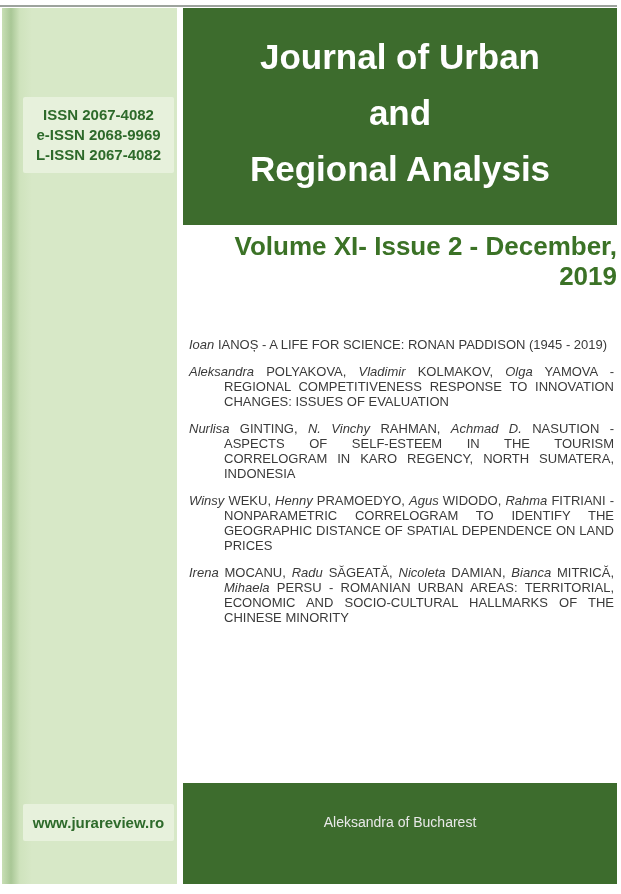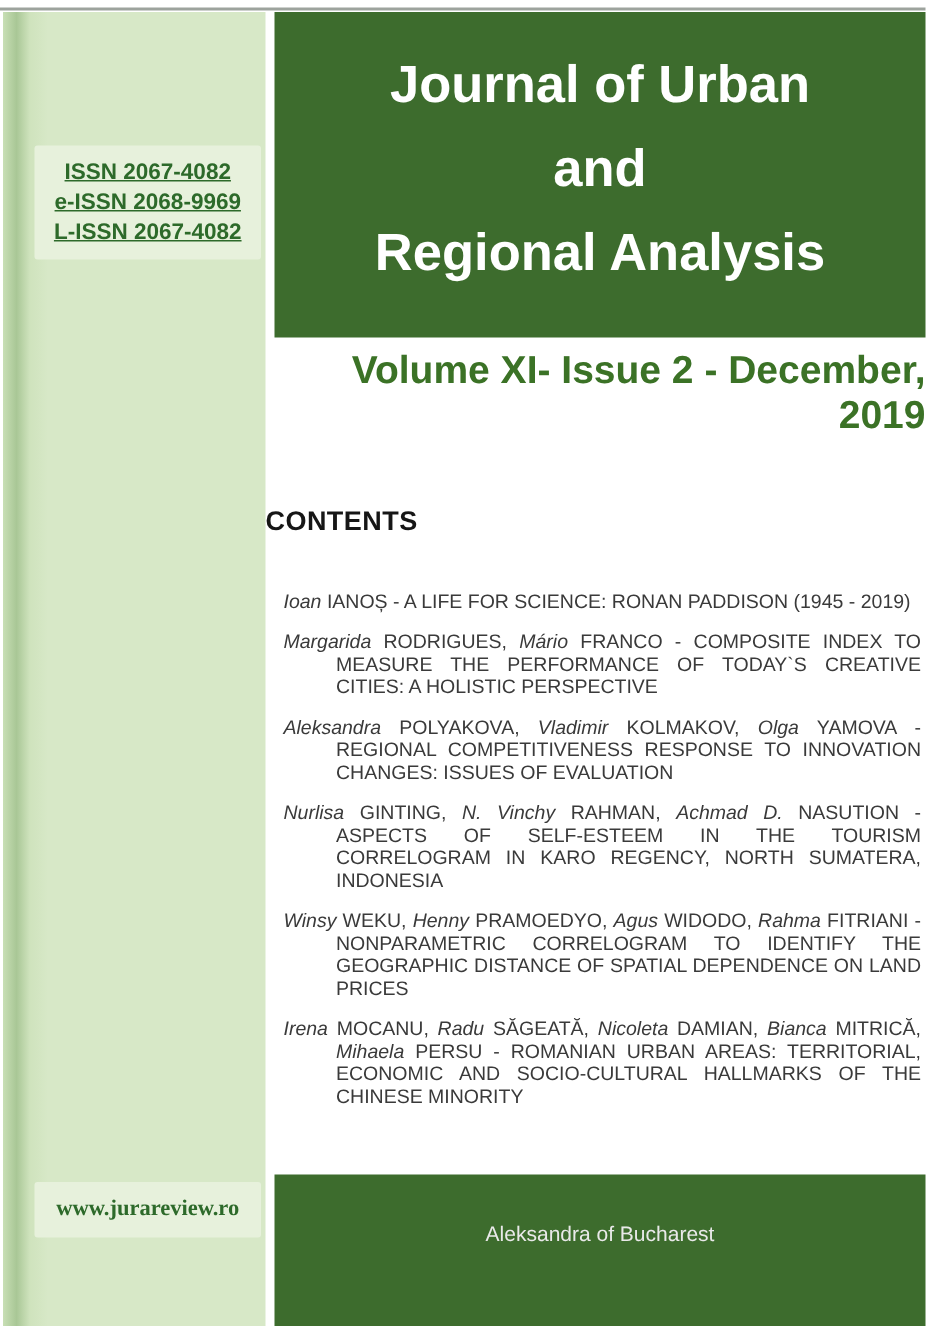--- a/index.html
+++ b/index.html
@@ -43,27 +43,25 @@
     text-align: center;
     display: flex;
     flex-direction: column;
     justify-content: center;
   }
   .issn-box {
     top: 89px;
     height: 76px;
     font-size: 15px;
     line-height: 20px;
-    text-decoration: underline;
   }
   .www-box {
-    top: 780px;
+    top: 796px;
     height: 37px;
     font-size: 15px;
-    font-family: Liberation Serif, serif;
   }
   .header-block {
     position: absolute;
     left: 183px; top: 8px;
     width: 434px; height: 217px;
     background: var(--block-green, #3d6c2d);
     color: #ffffff;
     text-align: center;
     box-sizing: border-box;
     padding-top: 21px;
@@ -137,24 +135,22 @@
 
   <div class="header-block">
     <div>Journal of Urban</div>
     <div>and</div>
     <div>Regional Analysis</div>
   </div>
 
   <div class="volume-line">Volume XI- Issue 2 - December, 2019</div>
 
   <div class="contents">
-    <div class="contents-heading">CONTENTS</div>
     <div>
         <div class="entry"><span class="it">Ioan</span><span> IANOȘ - A LIFE FOR SCIENCE: RONAN PADDISON (1945 - 2019)</span></div>
-        <div class="entry"><span class="it">Margarida</span><span> RODRIGUES, </span><span class="it">Mário</span><span> FRANCO - COMPOSITE INDEX TO MEASURE THE PERFORMANCE OF TODAY`S CREATIVE CITIES: A HOLISTIC PERSPECTIVE</span></div>
         <div class="entry"><span class="it">Aleksandra</span><span> POLYAKOVA, </span><span class="it">Vladimir</span><span> KOLMAKOV, </span><span class="it">Olga</span><span> YAMOVA - REGIONAL COMPETITIVENESS RESPONSE TO INNOVATION CHANGES: ISSUES OF EVALUATION</span></div>
         <div class="entry"><span class="it">Nurlisa</span><span> GINTING, </span><span class="it">N. Vinchy</span><span> RAHMAN, </span><span class="it">Achmad D.</span><span> NASUTION - ASPECTS OF SELF-ESTEEM IN THE TOURISM CORRELOGRAM IN KARO REGENCY, NORTH SUMATERA, INDONESIA</span></div>
         <div class="entry"><span class="it">Winsy</span><span> WEKU, </span><span class="it">Henny</span><span> PRAMOEDYO, </span><span class="it">Agus</span><span> WIDODO, </span><span class="it">Rahma</span><span> FITRIANI - NONPARAMETRIC CORRELOGRAM TO IDENTIFY THE GEOGRAPHIC DISTANCE OF SPATIAL DEPENDENCE ON LAND PRICES</span></div>
         <div class="entry"><span class="it">Irena</span><span> MOCANU, </span><span class="it">Radu</span><span> SĂGEATĂ, </span><span class="it">Nicoleta</span><span> DAMIAN, </span><span class="it">Bianca</span><span> MITRICĂ, </span><span class="it">Mihaela</span><span> PERSU - ROMANIAN URBAN AREAS: TERRITORIAL, ECONOMIC AND SOCIO-CULTURAL HALLMARKS OF THE CHINESE MINORITY</span></div>
       </div>
   </div>
 
   <div class="footer-block">
     <div>Aleksandra of Bucharest</div>
   </div>

